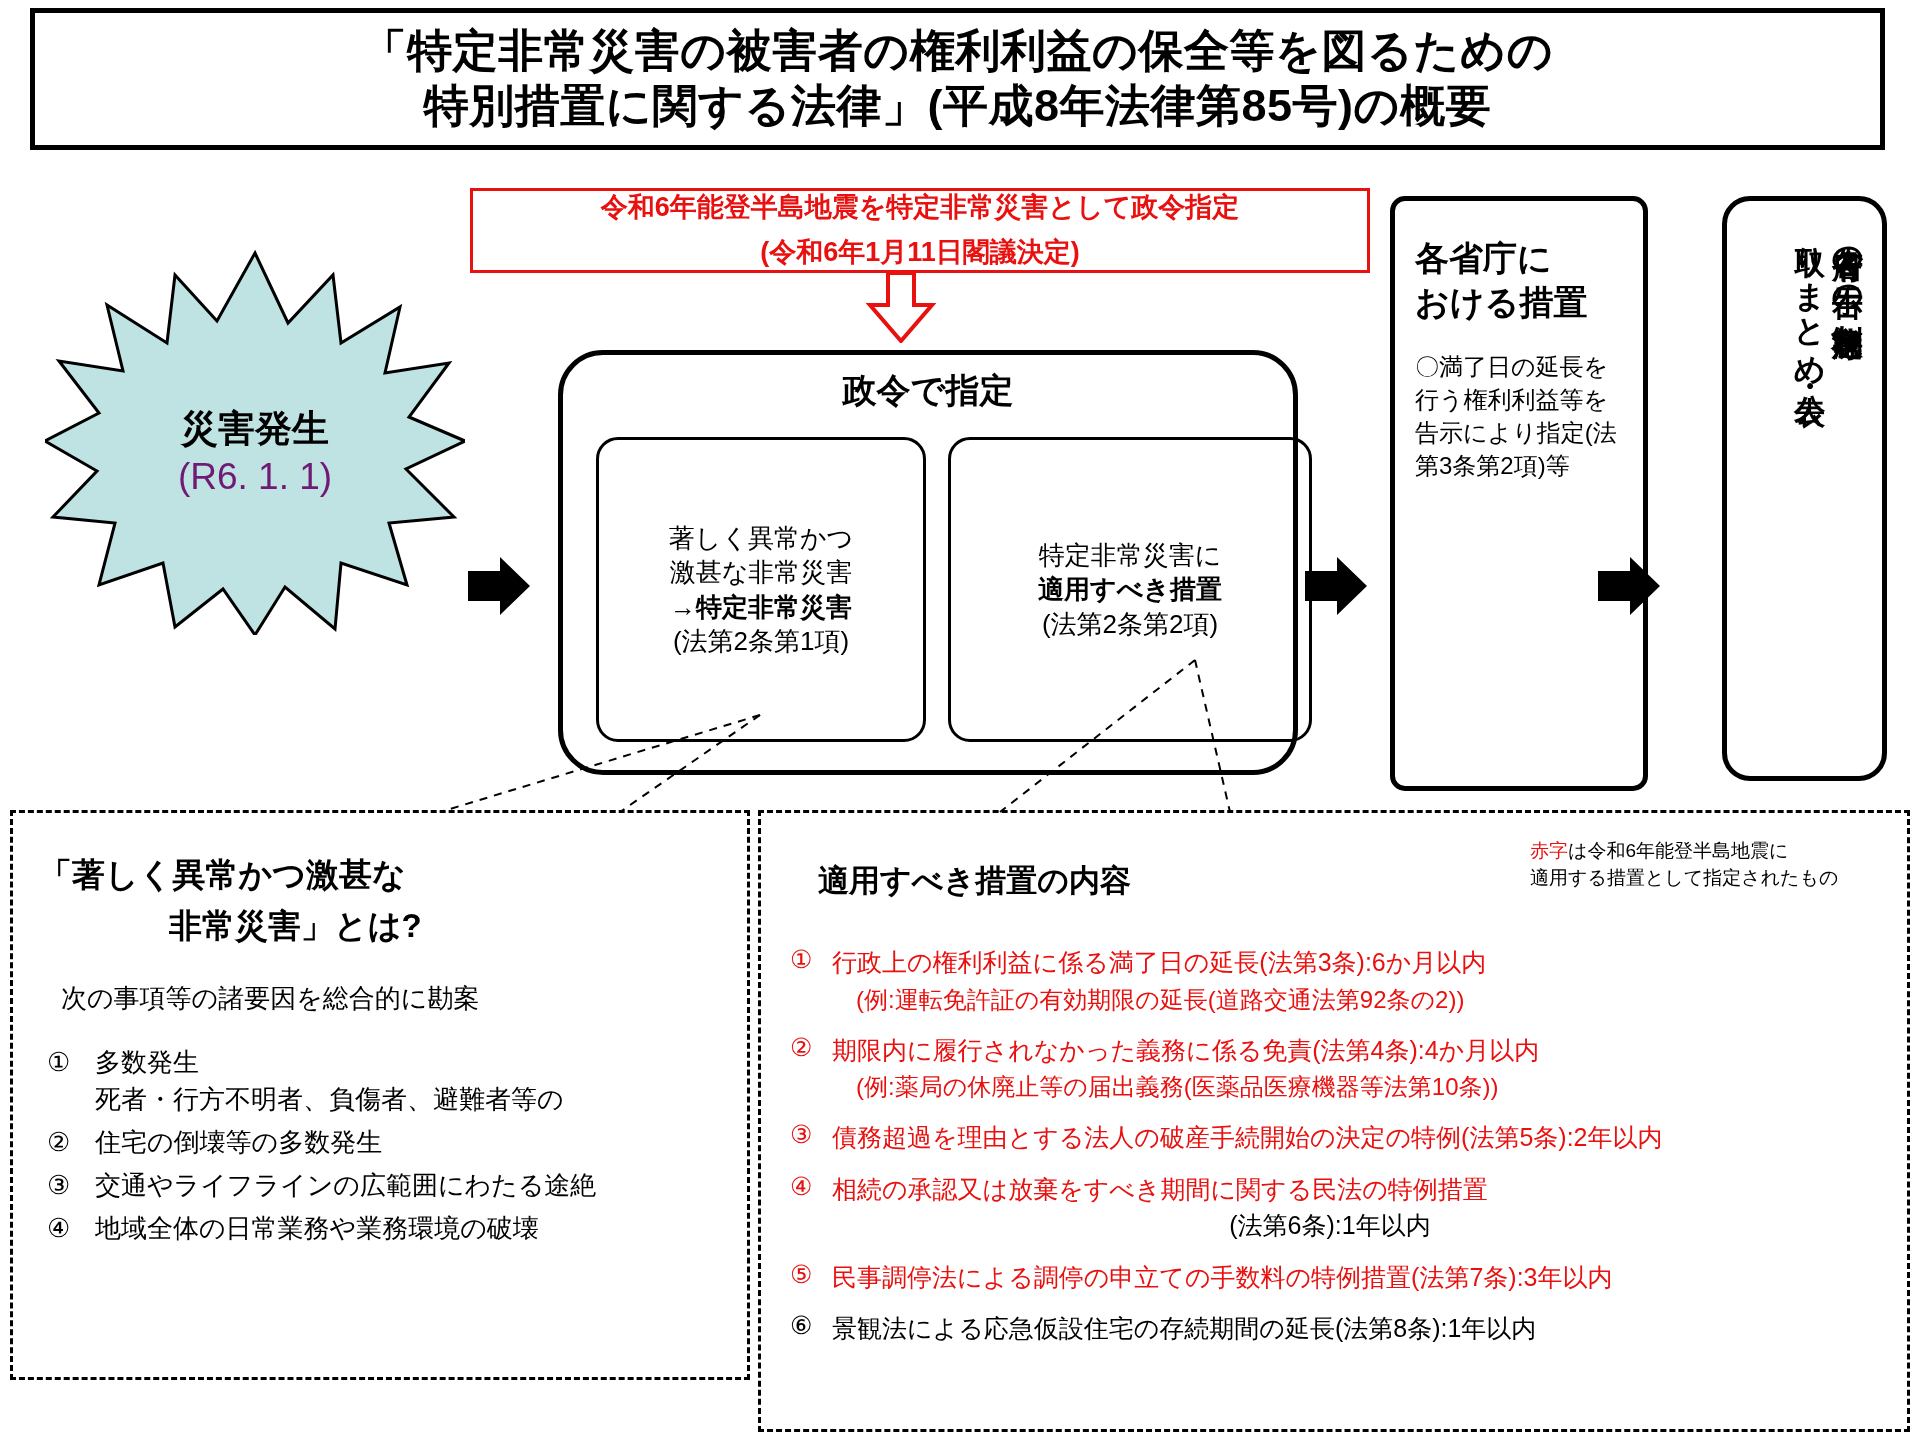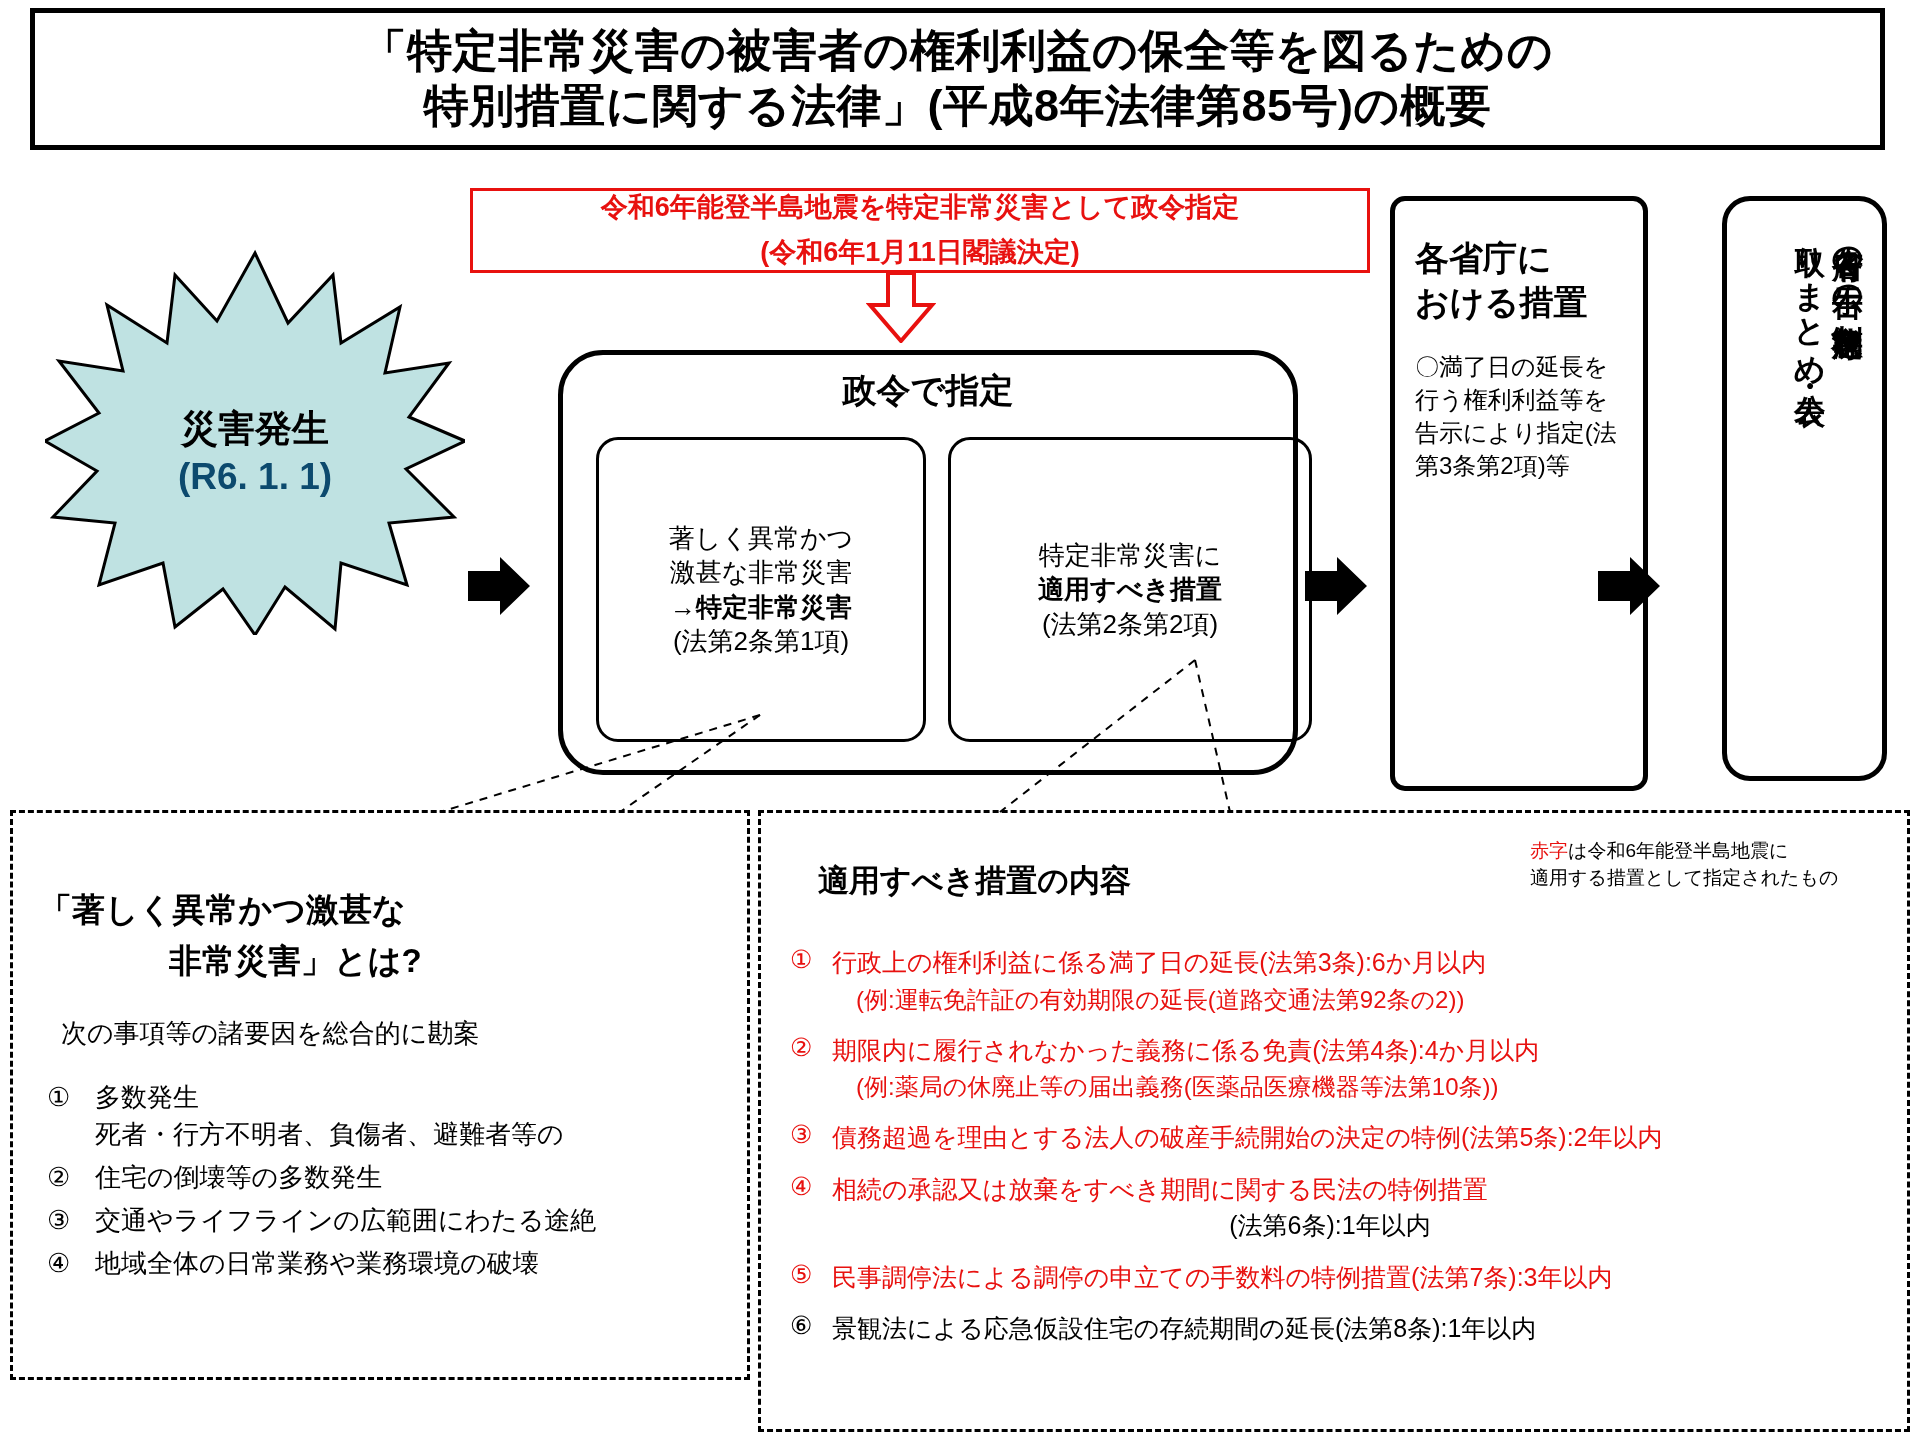--- a/index.html
+++ b/index.html
@@ -71,21 +71,21 @@
     height: 390px;
   }
   #starburst .star-label {
     position: absolute;
     left: 0; top: 160px;
     width: 420px;
     text-align: center;
     line-height: 1.3;
   }
   #starburst .star-l1 { font-size: 37px; font-weight: bold; }
-  #starburst .star-l2 { font-size: 37px; font-weight: bold; color: #0c4a6e; }
+  #starburst .star-l2 { font-size: 37px; font-weight: normal; color: #701a75; }
 
   
   .blk-arrow { width: 62px; height: 62px; }
   #arrow1 { left: 468px; top: 555px; }
   #arrow2 { left: 1305px; top: 555px; }
   #arrow3 { left: 1598px; top: 555px; }
 
   
   #seirei-box {
     left: 558px;
@@ -169,21 +169,21 @@
   
   #left-panel {
     left: 10px;
     top: 810px;
     width: 740px;
     height: 570px;
     border: 3px dashed #000;
     box-sizing: border-box;
     padding: 40px 26px 0 26px;
   }
-  #lp-q1 { font-size: 33px; font-weight: bold; margin-top: 35px; }
+  #lp-q1 { font-size: 33px; font-weight: bold; }
   #lp-q2 { font-size: 33px; font-weight: bold; margin-left: 130px; margin-top: 6px; }
   #lp-sub { font-size: 26px; margin-top: 32px; margin-left: 22px; }
   #lp-list { margin-top: 28px; margin-left: 8px; }
   #lp-list .li {
     display: flex;
     font-size: 26px;
     line-height: 1.42;
     margin-bottom: 6px;
   }
   #lp-list .num { width: 48px; flex: none; }

